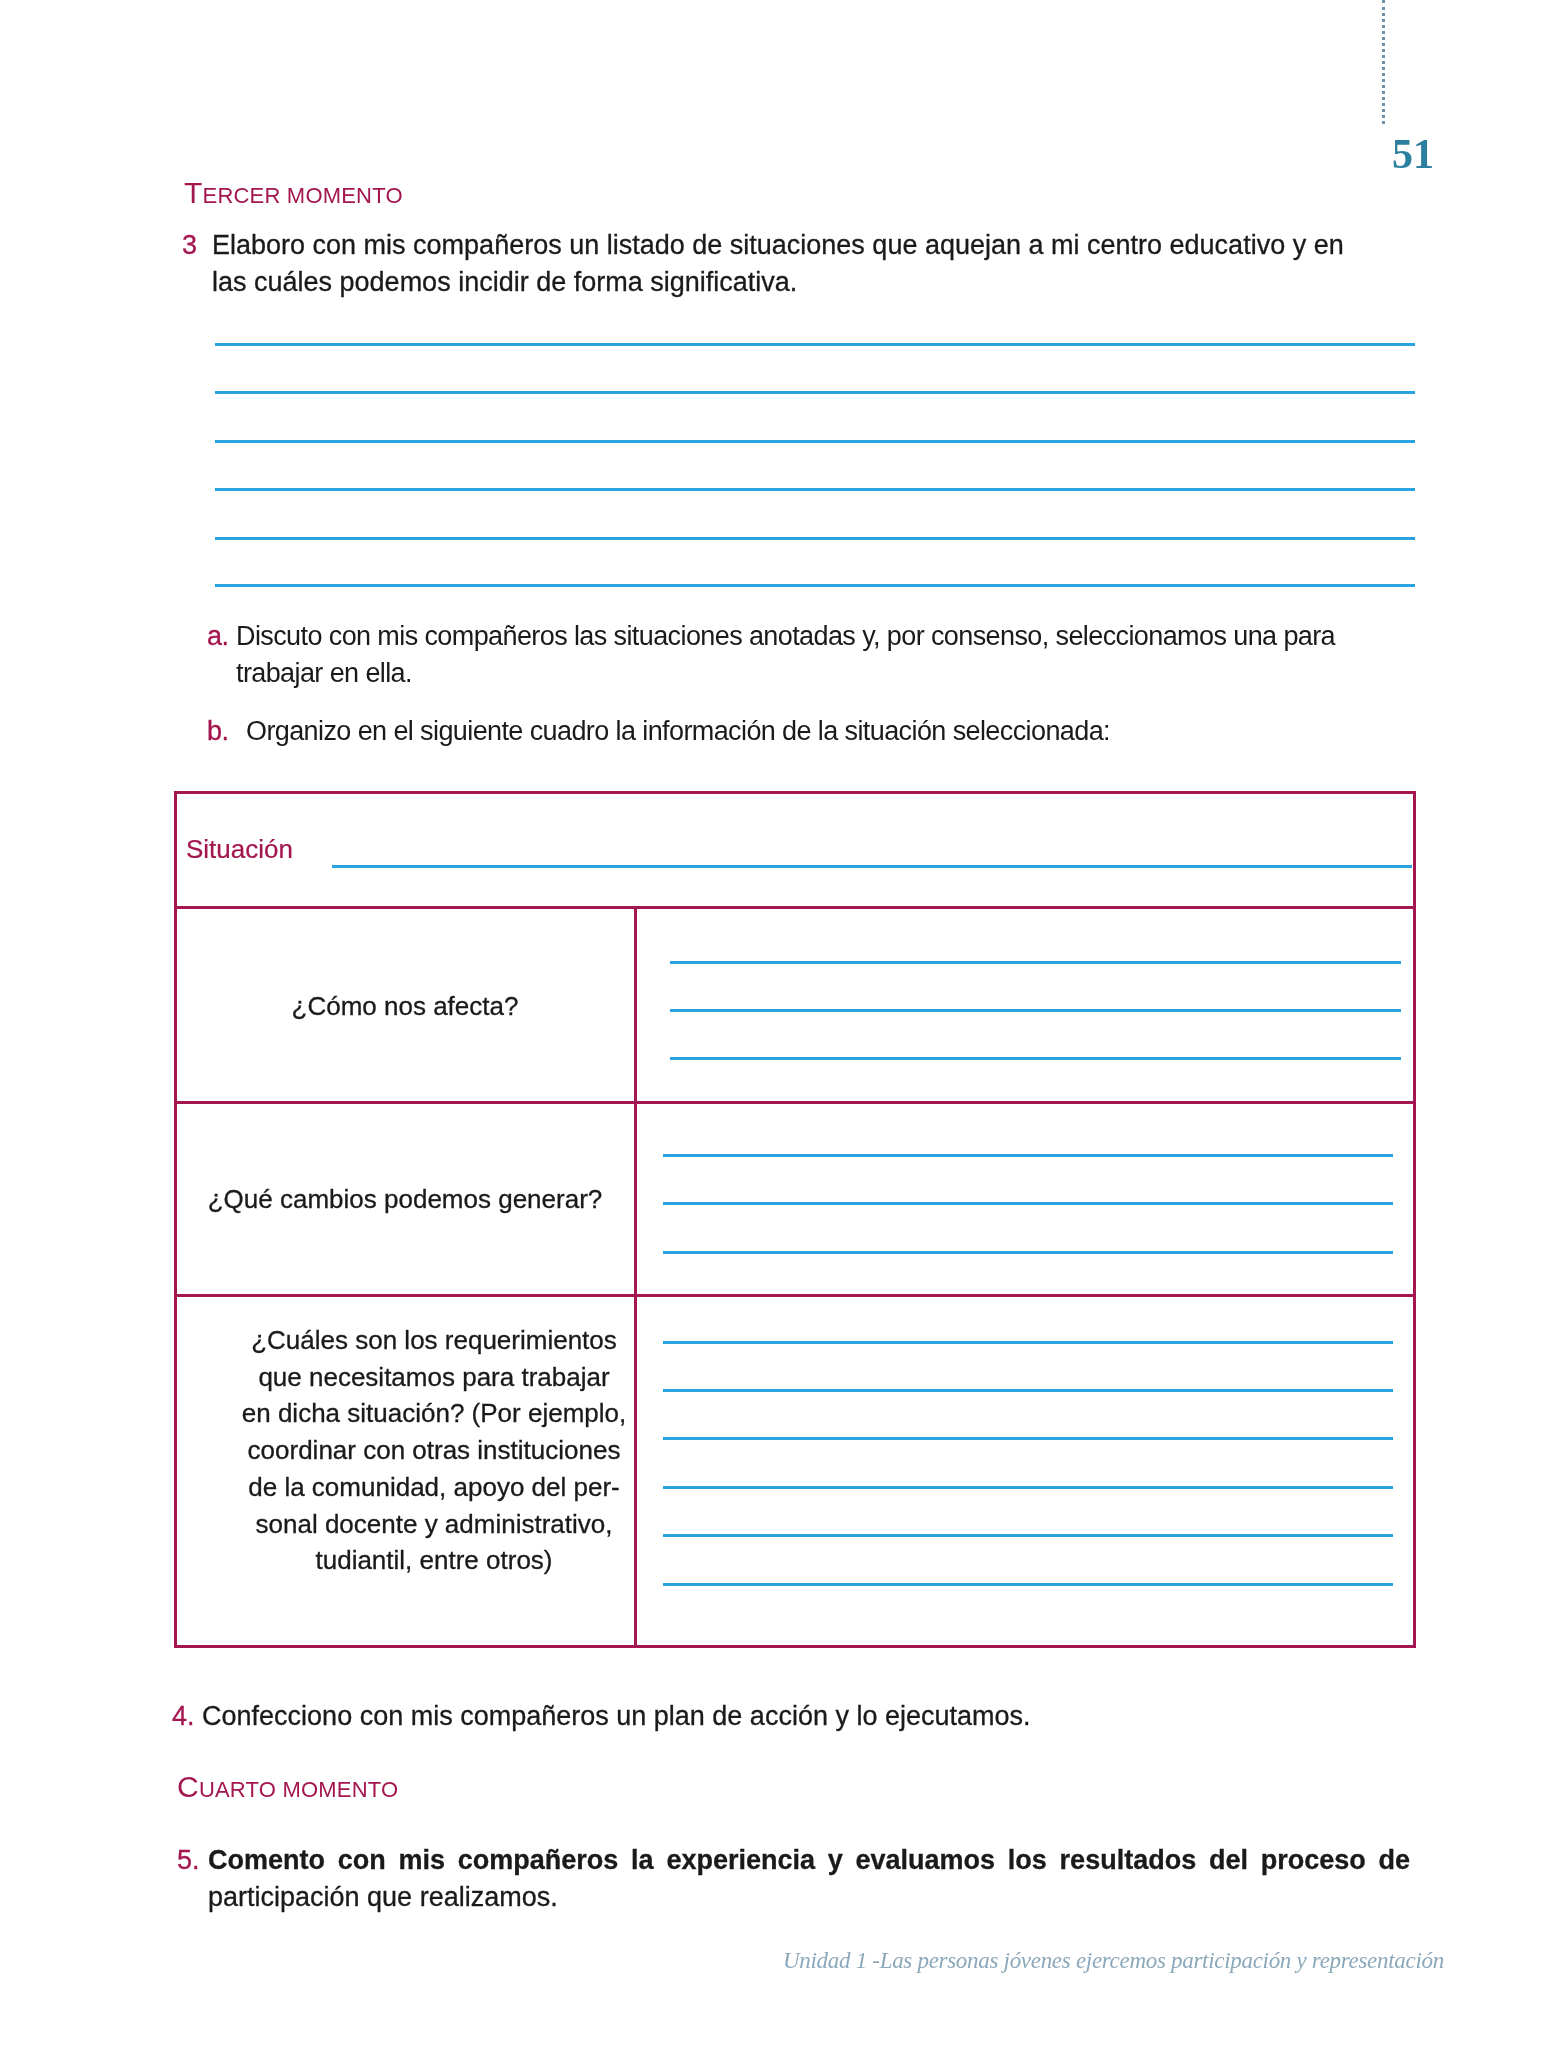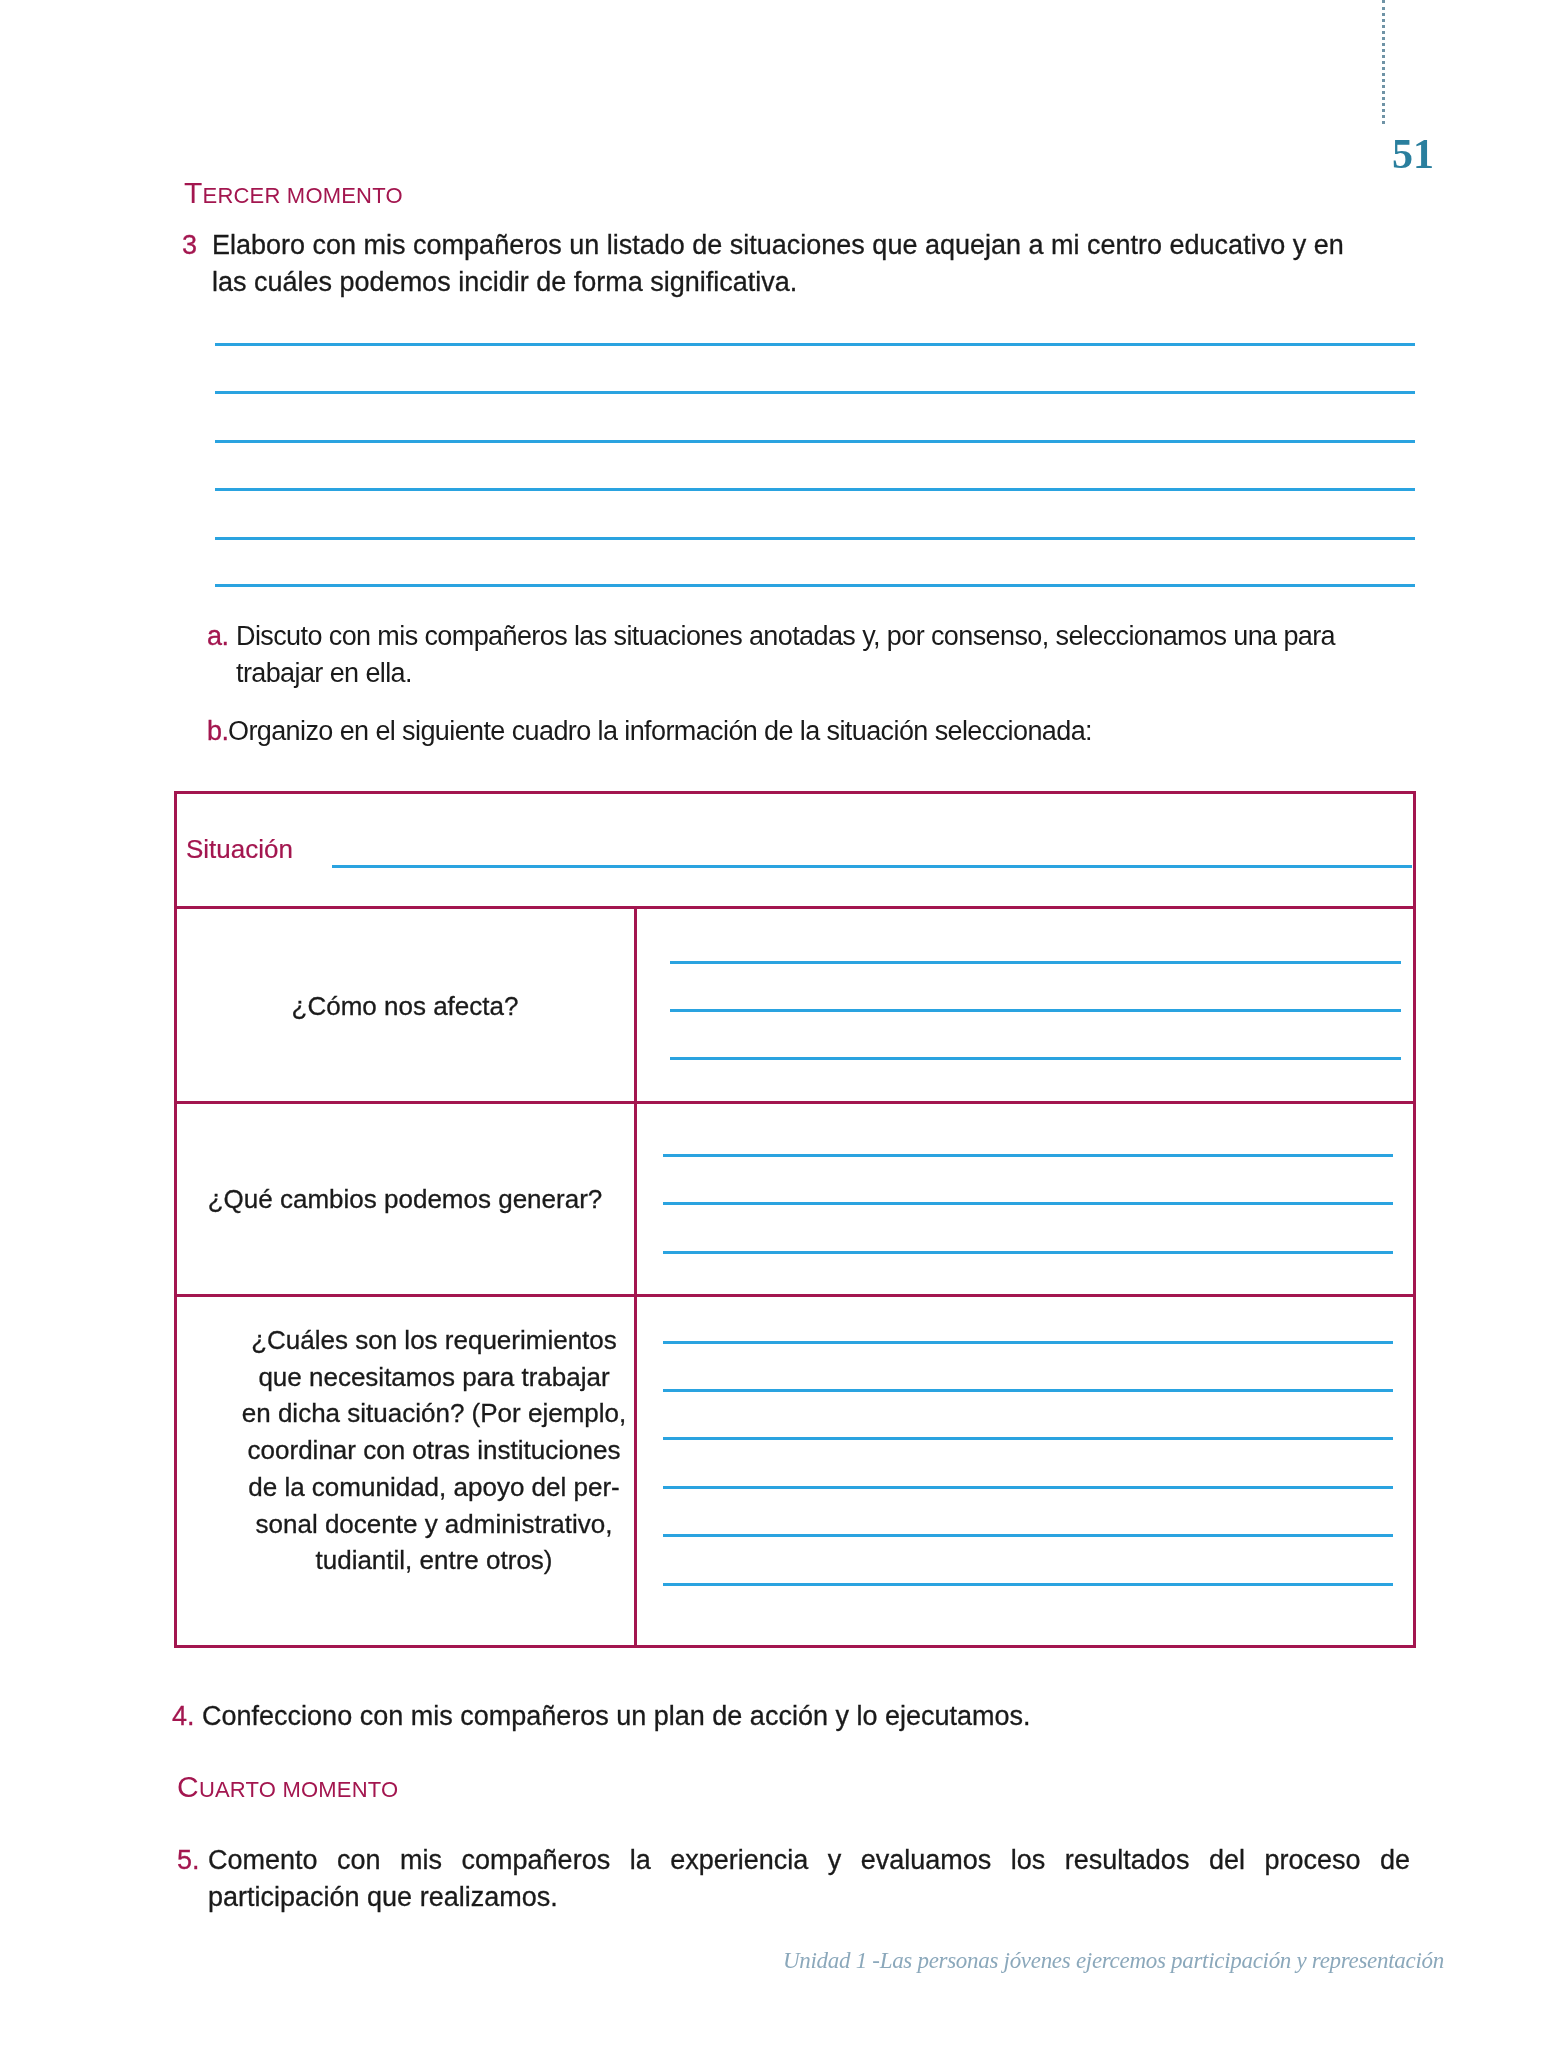--- a/index.html
+++ b/index.html
@@ -16,21 +16,21 @@
   .num { color: #a3164f; -webkit-text-stroke: 0.3px #a3164f; }
   .sub { font-size: 27px; line-height: 37px; letter-spacing: -0.6px; color: #1a1a1a; }
   .hang { position: absolute; }
   .bl { position: absolute; height: 3px; background: #2aa3e0; }
   .tbl-border { position: absolute; border: 3px solid #a3164f; box-sizing: border-box; }
   .hline { position: absolute; height: 3px; background: #a3164f; }
   .vline { position: absolute; width: 3px; background: #a3164f; }
   .situacion { font-size: 26px; color: #a3164f; -webkit-text-stroke: 0.2px #a3164f; }
   .q { position: absolute; left: 177px; width: 456px; text-align: center; font-size: 26px; line-height: 36.7px;
        color: #1a1a1a; -webkit-text-stroke: 0.3px #1a1a1a; }
-  .justify { text-align: justify; text-align-last: justify; }
+  .justify { text-align: justify; text-align-last: justify; font-weight: bold; }
   .footer { font-family: "Liberation Serif", serif; font-style: italic; font-size: 23px; color: #8ba8bb;
             left: 783px; top: 1948px; letter-spacing: -0.3px; white-space: nowrap; }
 </style>
 </head>
 <body>
 
 <div class="abs dotted-rule"></div>
 <div class="abs page-num">51</div>
 
 <div class="abs heading" style="left:184px; top:178px;">
@@ -53,21 +53,21 @@
 </div>
 
 <div class="abs sub" style="left:207px; top:618px;">
   <span class="num">a.</span>
   <span style="position:absolute; left:29px; top:0; white-space:nowrap;">Discuto con mis compañeros las situaciones anotadas y, por consenso, seleccionamos una para</span>
   <span style="position:absolute; left:29px; top:37px; white-space:nowrap;">trabajar en ella.</span>
 </div>
 
 <div class="abs sub" style="left:207px; top:713px;">
   <span class="num">b.</span>
-  <span style="position:absolute; left:21px; top:0; white-space:nowrap;">Organizo en el siguiente cuadro la información de la situación seleccionada:</span>
+  <span style="position:absolute; left:39px; top:0; white-space:nowrap;">Organizo en el siguiente cuadro la información de la situación seleccionada:</span>
 </div>
 
 <div>
   <div class="tbl-border" style="left:174px; top:791px; width:1242px; height:857px;"></div>
   <div class="hline" style="left:174px; top:906px; width:1242px;"></div>
   <div class="hline" style="left:174px; top:1101px; width:1242px;"></div>
   <div class="hline" style="left:174px; top:1294px; width:1242px;"></div>
   <div class="vline" style="left:634px; top:906px; height:740px;"></div>
 
   <div class="abs situacion" style="left:186px; top:834px;">Situación</div>

